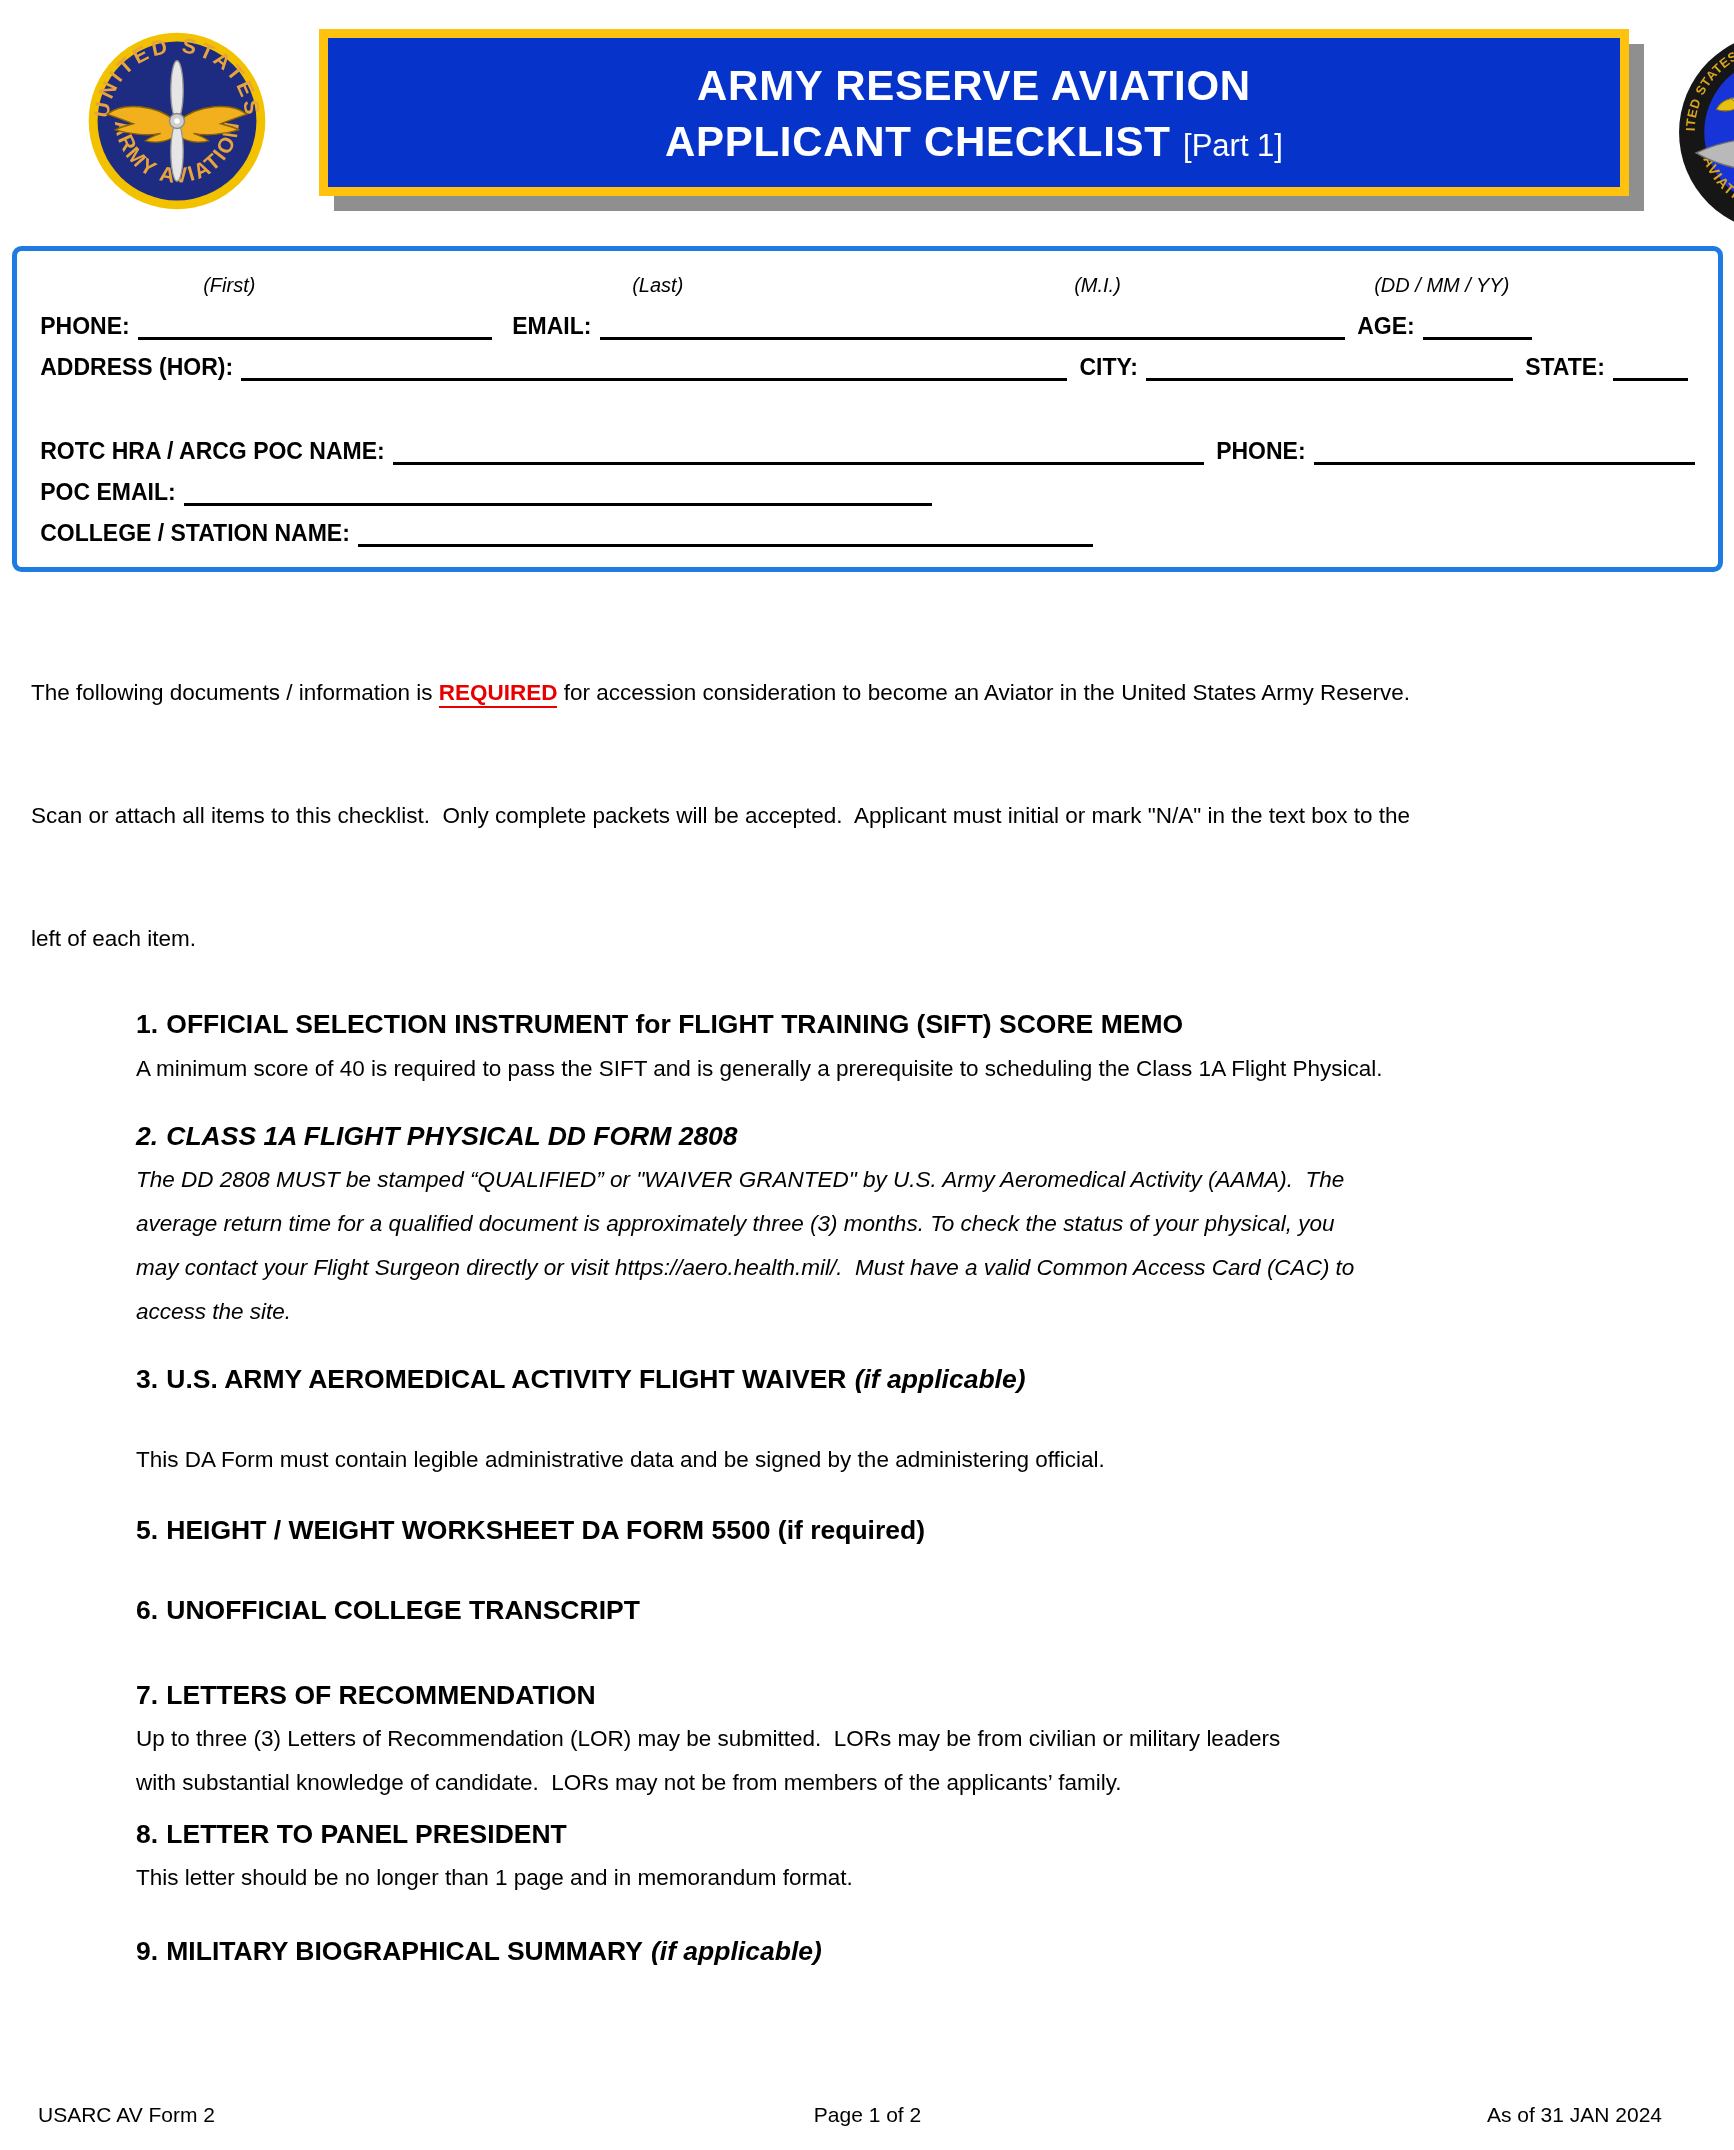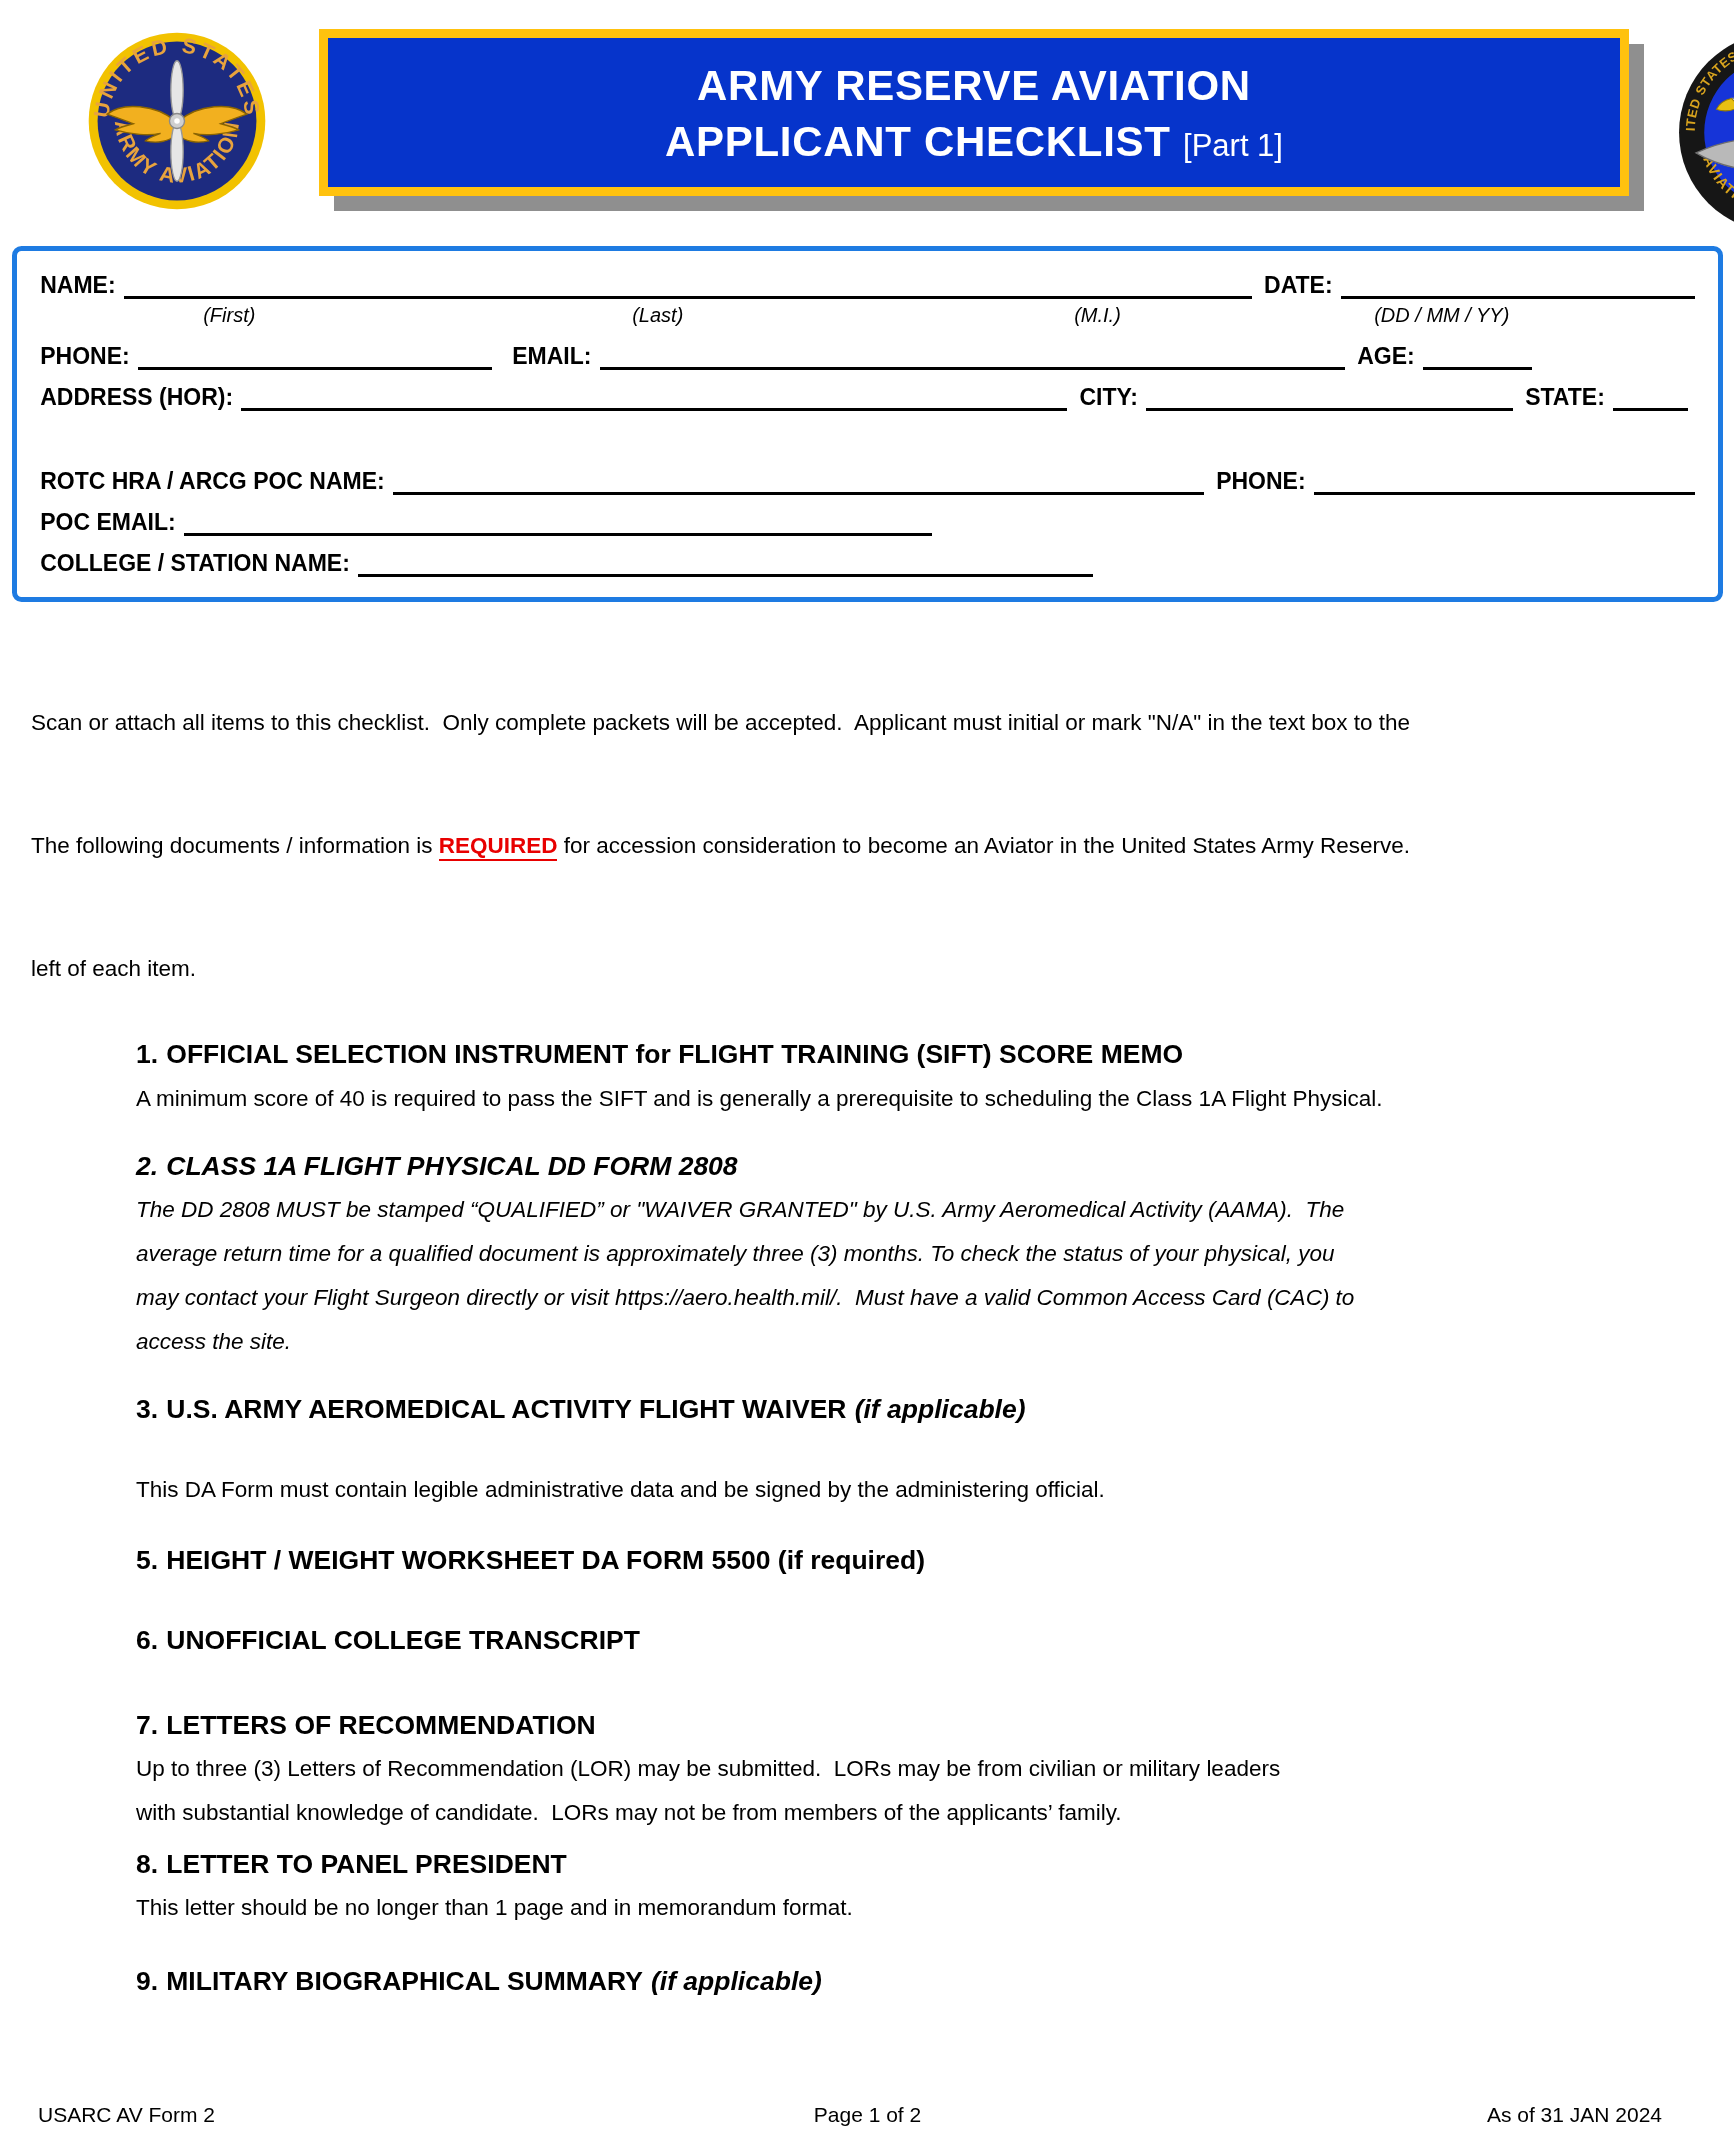--- a/index.html
+++ b/index.html
@@ -123,26 +123,20 @@
     <g>
       <path d="M 28 180 C 70 160, 110 156, 150 160 C 190 156, 230 160, 272 180 C 242 198, 204 208, 150 208 C 96 208, 58 198, 28 180 Z" fill="#B9B9B9" stroke="#6e6e6e" stroke-width="2"></path>
       <rect x="127" y="158" width="46" height="56" rx="9" fill="#D2D2D2" stroke="#555" stroke-width="2"></rect>
       <rect x="133" y="196" width="34" height="10" fill="#333"></rect>
     </g>
   </svg>
 </div>
 
 <div class="formbox">
 
-  <div class="frow">
-    <span class="lbl">NAME:</span>
-    <span class="line grow"></span>
-    <span class="lbl" style="padding-left:12.2px;">DATE:</span>
-    <span class="line" style="width:354px;"></span>
-  </div>
 
   <div class="hints">
     <span class="h-first">(First)</span>
     <span class="h-last">(Last)</span>
     <span class="h-mi">(M.I.)</span>
     <span class="h-dd">(DD / MM / YY)</span>
   </div>
 
   <div class="frow r2">
     <span class="lbl">PHONE:</span>
@@ -176,22 +170,22 @@
     <span class="line" style="width:748px;"></span>
   </div>
 
   <div class="frow r7">
     <span class="lbl">COLLEGE / STATION NAME:</span>
     <span class="line" style="width:735px;"></span>
   </div>
 </div>
 
 <div class="intro">
+  <div><span>The following documents / information is </span><span class="req">REQUIRED</span><span> for accession consideration to become an Aviator in the United States Army Reserve.</span></div>
   <div>Scan or attach all items to this checklist.  Only complete packets will be accepted.  Applicant must initial or mark "N/A" in the text box to the</div>
-  <div><span>The following documents / information is </span><span class="req">REQUIRED</span><span> for accession consideration to become an Aviator in the United States Army Reserve.</span></div>
   <div>left of each item.</div>
 </div>
 
 <div class="items">
 
   <div class="item mb1">
     <div class="ih"><span class="num">1.</span><span class="ttl">OFFICIAL SELECTION INSTRUMENT for FLIGHT TRAINING (SIFT) SCORE MEMO</span></div>
     <div class="ib">A minimum score of 40 is required to pass the SIFT and is generally a prerequisite to scheduling the Class 1A Flight Physical.</div>
   </div>
 

